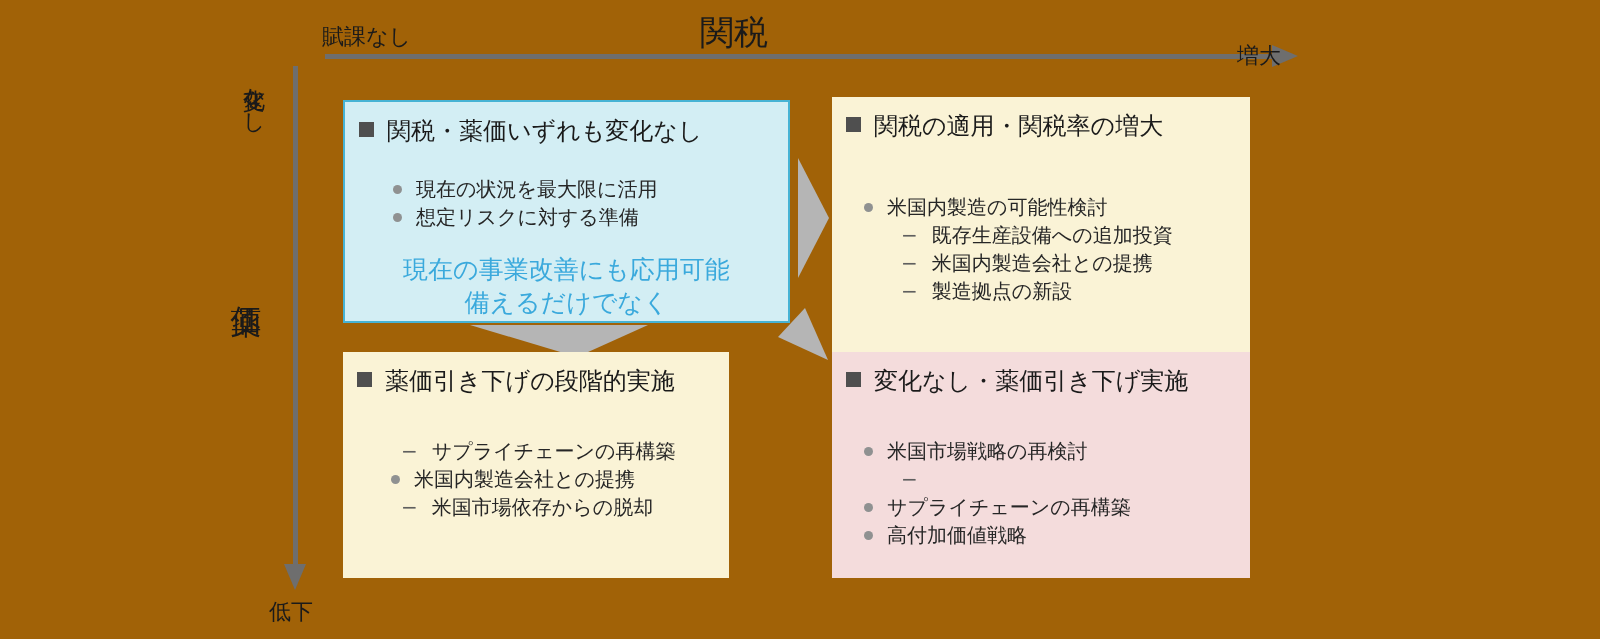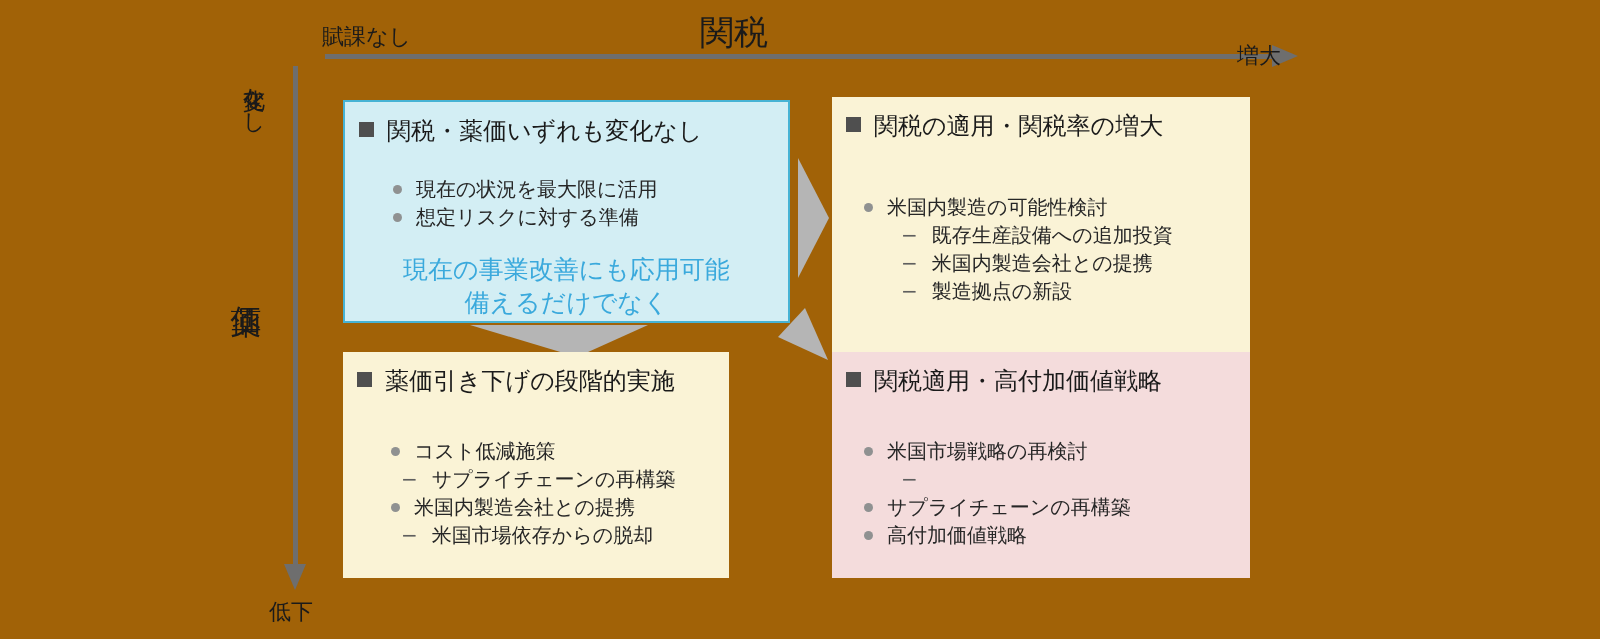--- a/index.html
+++ b/index.html
@@ -112,43 +112,39 @@
         </div>
       </div>
   </div>
 
   <div class="box q3 col-left">
     <div class="title-row">
       <span class="sq"></span>
       <span class="title">薬価引き下げの段階的実施</span>
     </div>
     <div class="body">
-        <div class="row">
-          <span class="dot"></span>
-          <span>コスト低減施策</span>
-        </div>
         <div class="row sub">
           <span class="dash">−</span>
           <span>サプライチェーンの再構築</span>
         </div>
         <div class="row">
           <span class="dot"></span>
           <span>米国内製造会社との提携</span>
         </div>
         <div class="row sub">
           <span class="dash">−</span>
           <span>米国市場依存からの脱却</span>
         </div>
       </div>
   </div>
 
   <div class="box q4 col-right">
     <div class="title-row">
       <span class="sq"></span>
-      <span class="title">関税適用・高付加価値戦略</span>
+      <span class="title">変化なし・薬価引き下げ実施</span>
     </div>
     <div class="body">
         <div class="row">
           <span class="dot"></span>
           <span>米国市場戦略の再検討</span>
         </div>
         <div class="row sub">
           <span class="dash">−</span>
         </div>
         <div class="row">

